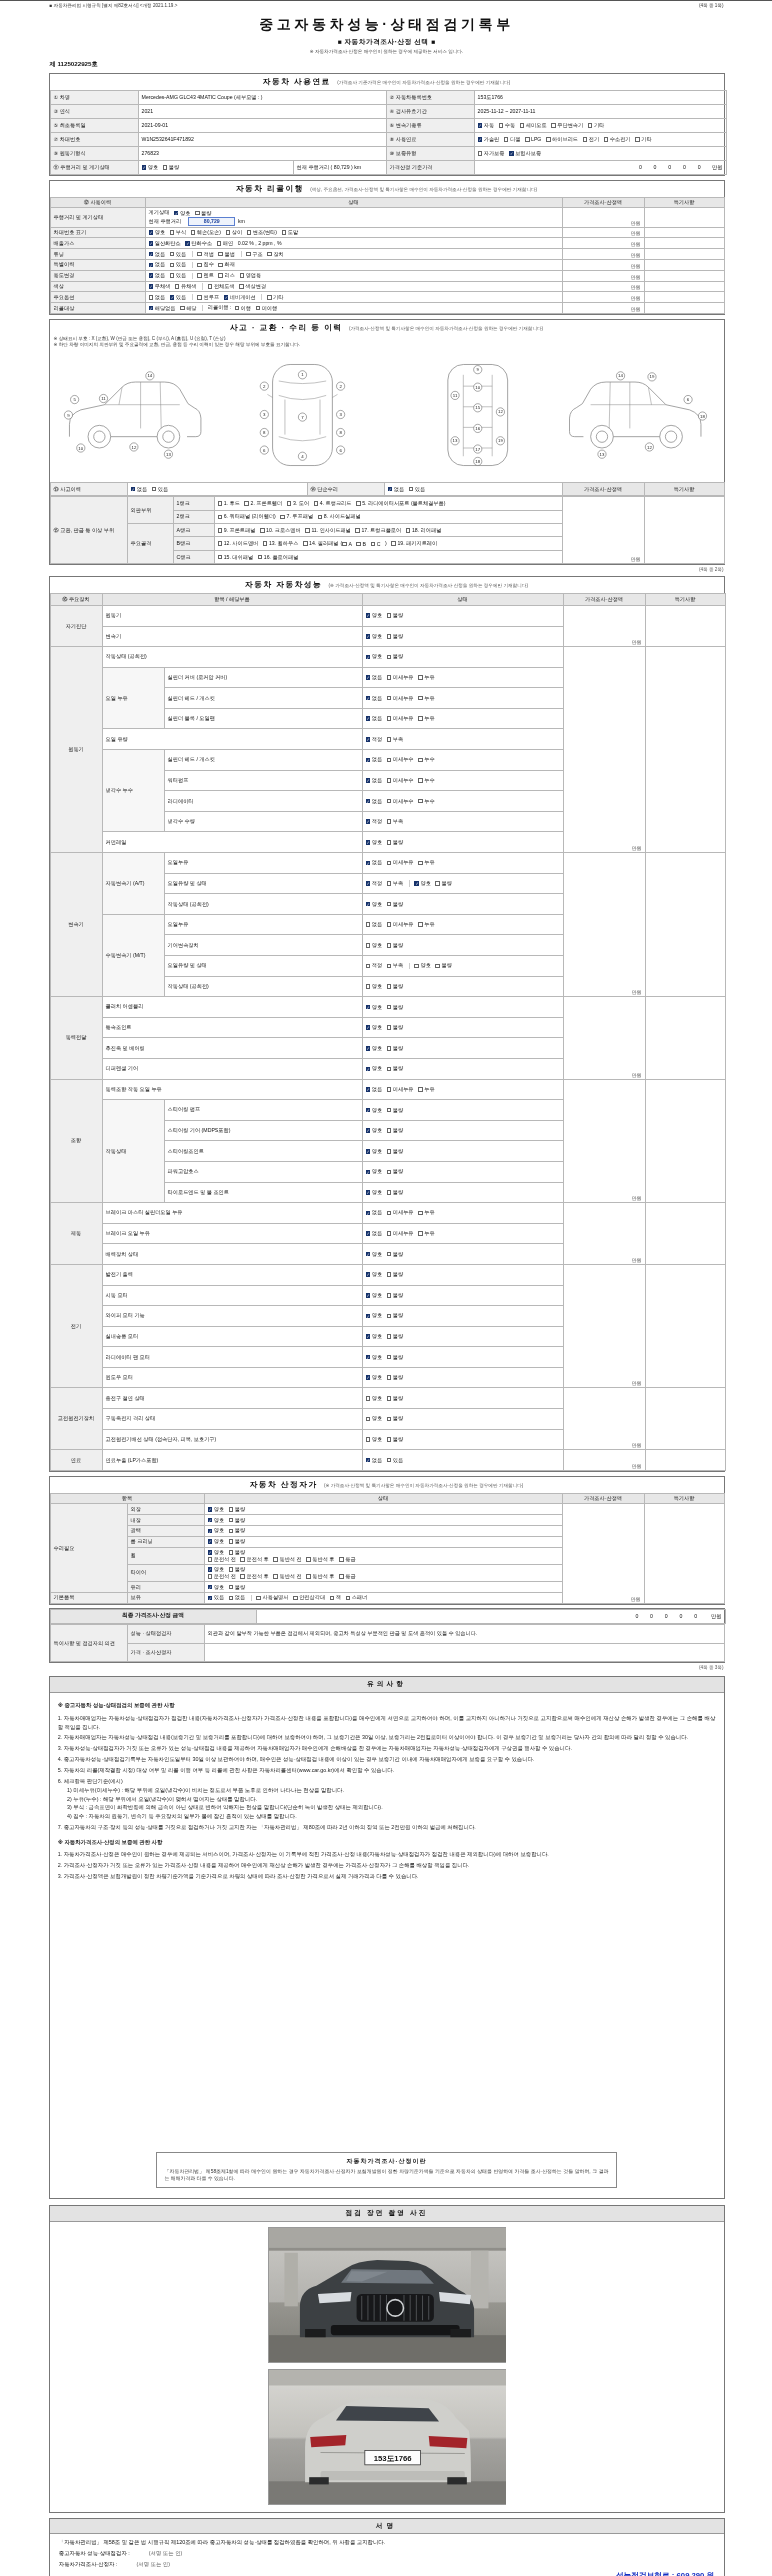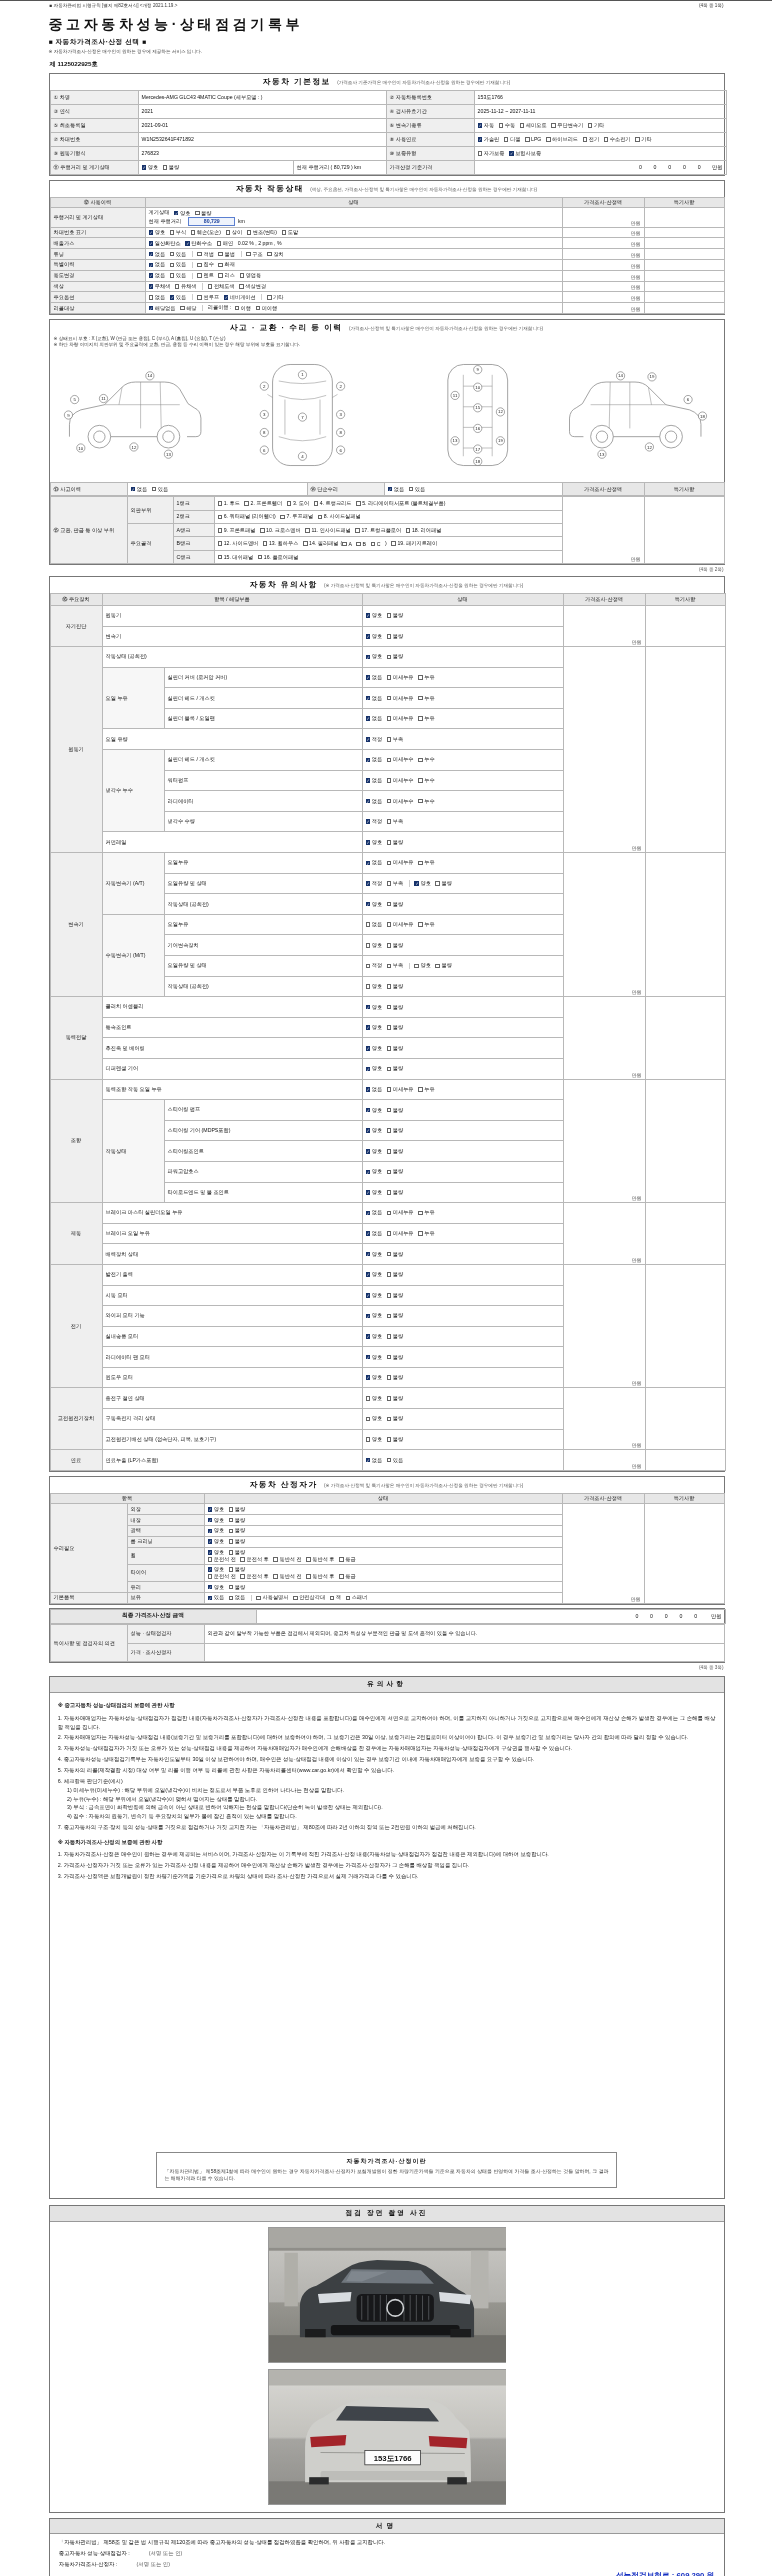--- a/index.html
+++ b/index.html
@@ -1,21 +1,21 @@
 <!DOCTYPE html>
 <html style="font-size:8.2px"><head>
 <meta charset="utf-8">
 <style>
   * { box-sizing: border-box; margin:0; padding:0; }
   html,body { width:773px; height:2576px; background:#fff; overflow:hidden;
     font-family:"Liberation Sans","DejaVu Sans",sans-serif; color:#111; }
   .topline { width:100%; height:1px; background:#555; }
   .doc { width:676px; margin:0 auto; }
   .topmeta { display:flex; justify-content:space-between; font-size:4.6px; color:#333; padding:1.5px 1px; }
-  .titleblock { text-align:left; margin-top:7.2px; }
+  .titleblock { text-align:center; margin-top:7.2px; }
   .maintitle { font-size:14px; font-weight:bold; letter-spacing:3.6px; }
   .subtitle { font-size:6.7px; font-weight:bold; margin-top:3.6px; letter-spacing:0.5px; }
   .titlenote { font-size:4.6px; color:#444; margin-top:2.1px; }
   .docno { font-size:6.2px; font-weight:bold; margin:6.2px 0 1px 1px; }
 
   section.box { border:0.8px solid #777; margin-top:4.1px; background:#fff; }
   .sechead { text-align:center; padding:3.1px 2.1px 2.6px; }
   .sectitle { font-size:7.7px; font-weight:bold; letter-spacing:1.5px; }
   .secsub { font-size:4.6px; color:#555; margin-left:4.1px; }
   .legend { font-size:4.6px; color:#333; padding:0 4.1px 1px; }
@@ -95,21 +95,21 @@
 
   <div class="titleblock">
     <div class="maintitle">중고자동차성능·상태점검기록부</div>
     <div class="subtitle">■ 자동차가격조사·산정 선택 ■</div>
     <div class="titlenote">※ 자동차가격조사·산정은 매수인이 원하는 경우에 제공하는 서비스 입니다.</div>
   </div>
   <div class="docno">제 1125022925호</div>
 
   <section class="box">
     <div class="sechead">
-      <span class="sectitle">자동차 기본정보</span>
+      <span class="sectitle">자동차 사용연료</span>
       <span class="secsub">(가격조사 기준가격은 매수인이 자동차가격조사·산정을 원하는 경우에만 기재합니다)</span>
     </div>
     <table class="basic-table">
       <colgroup>
           <col style="width:88px">
           <col style="width:155px">
           <col style="width:93px">
           <col style="width:88px">
           <col style="width:170px">
           <col style="width:82px">
@@ -199,21 +199,21 @@
             <td>현재 주행거리 ( 80,729 ) km</td>
             <th>가격산정 기준가격</th>
             <td colspan="2" style="text-align:right;"><span class="zeros">0  0  0  0  0</span><span style="margin-left: 6.2px;">만원</span></td>
           </tr>
         </tbody>
     </table>
   </section>
 
   <section class="box">
     <div class="sechead">
-      <span class="sectitle">자동차 작동상태</span>
+      <span class="sectitle">자동차 리콜이행</span>
       <span class="secsub">(색상, 주요옵션, 가격조사·산정액 및 특기사항은 매수인이 자동차가격조사·산정을 원하는 경우에만 기재합니다)</span>
     </div>
     <table class="overall-table">
       <colgroup>
           <col style="width:95px">
           <col style="width:417px">
           <col style="width:82px">
           <col style="width:80px">
         </colgroup>
       <thead>
@@ -726,21 +726,21 @@
               </span></td>
           </tr>
         </tbody>
     </table>
   </section>
 
   <div class="marker">(4쪽 중 2쪽)</div>
 
   <section class="box">
     <div class="sechead">
-      <span class="sectitle">자동차 유의사항</span>
+      <span class="sectitle">자동차 자동차성능</span>
       <span class="secsub">(※ 가격조사·산정액 및 특기사항은 매수인이 자동차가격조사·산정을 원하는 경우에만 기재합니다)</span>
     </div>
     <table class="detail-table">
       <colgroup>
           <col style="width:52px">
           <col style="width:62px">
           <col style="width:198px">
           <col style="width:201px">
           <col style="width:82px">
           <col style="width:80px">

